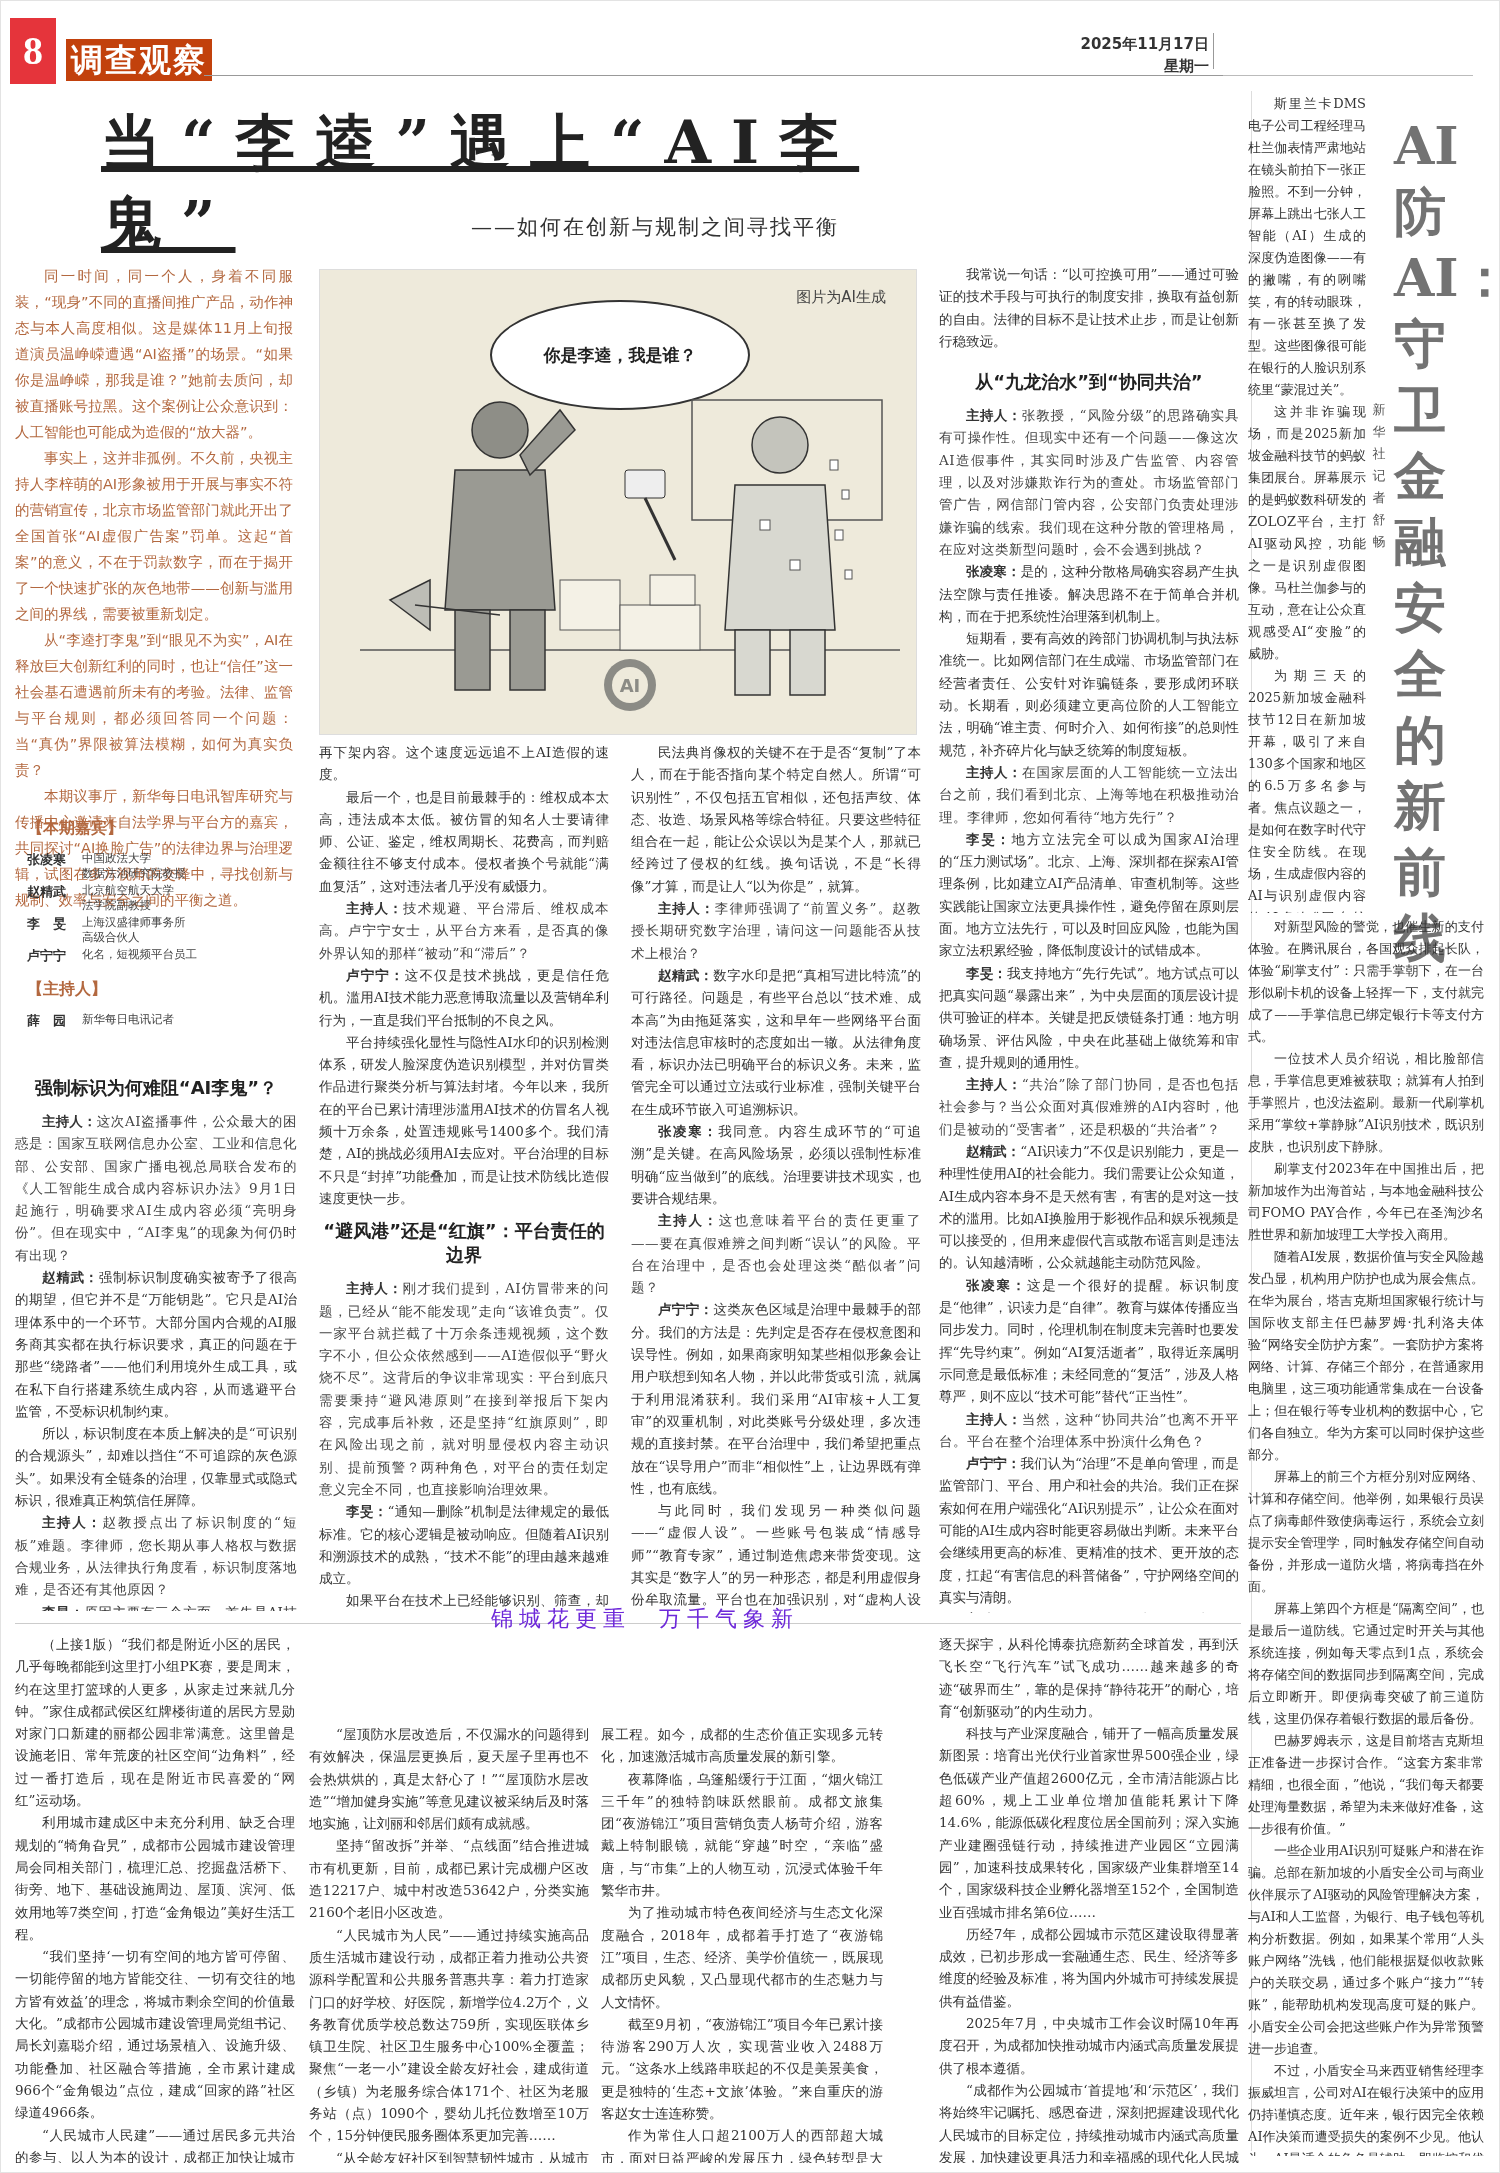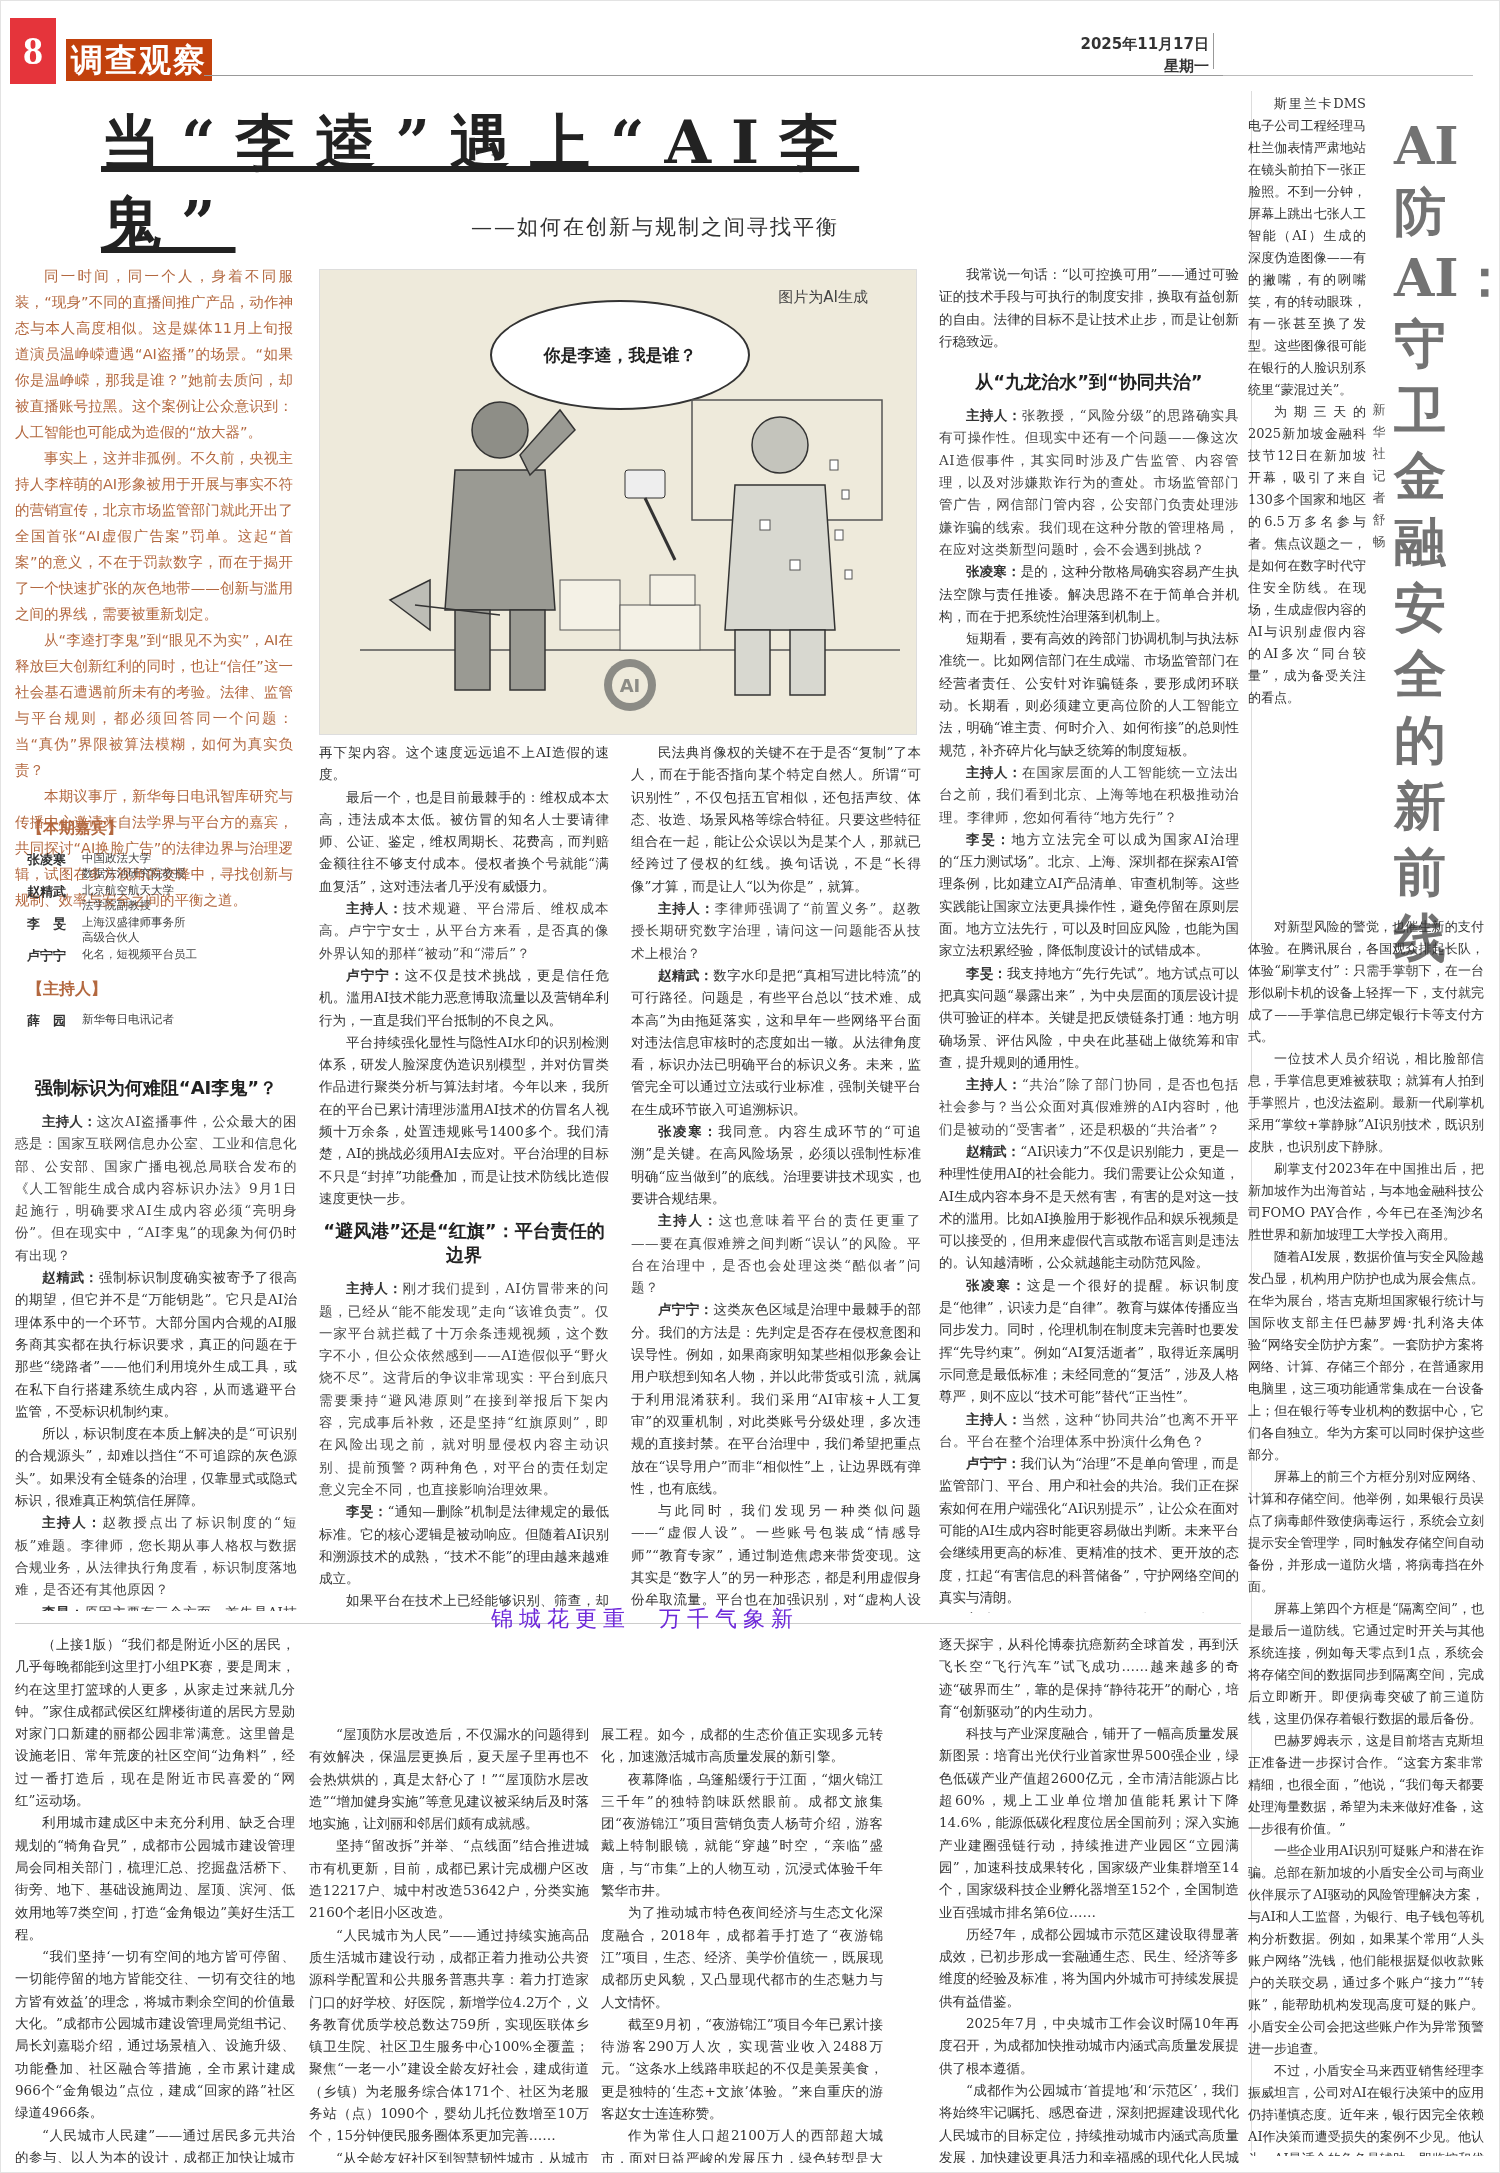--- a/index.html
+++ b/index.html
@@ -32,21 +32,21 @@
 
   .sec-title { font: bold 18px "DejaVu Sans", sans-serif; color: #222; text-align: center; }
 
   .col { position: absolute; font: 13.5px/22.3px "DejaVu Serif", serif; color: #333; text-align: justify; }
   .col p { text-indent: 2em; }
   .col b { font-family: "DejaVu Sans", sans-serif; }
   .col i { font-style: normal; color: #444; letter-spacing: 0.5px; }
 
   
   .illus { position: absolute; left: 318px; top: 268px; width: 598px; height: 466px; background: #eeeadb; border: 1px solid #ddd; overflow: hidden; }
-  .illus-caption { position: absolute; right: 48px; top: 18px; font: 15px "DejaVu Sans", sans-serif; color: #444; }
+  .illus-caption { position: absolute; right: 30px; top: 18px; font: 15px "DejaVu Sans", sans-serif; color: #444; }
   .bubble { position: absolute; left: 170px; top: 30px; width: 260px; height: 110px; background: #fff; border: 2px solid #333; border-radius: 50%; display: flex; align-items: center; justify-content: center; font: bold 17px "DejaVu Sans", sans-serif; color: #222; }
 
   
   .side-head { position: absolute; left: 1393px; top: 112px; width: 60px; font: bold 52px/66px "DejaVu Serif", serif; color: #737373; }
   .byline { position: absolute; left: 1370px; top: 398px; width: 16px; font: 13px/22px "DejaVu Serif", serif; color: #555; text-align: center; }
 
   .divider-h { position: absolute; height: 1px; background: #bbb; }
   .divider-v { position: absolute; width: 1px; background: #ddd; }
 
   .bottom-title { position: absolute; left: 490px; top: 1603px; font: 22px "DejaVu Serif", serif; letter-spacing: 6px; color: #6d28d9; }
@@ -204,20 +204,21 @@
     <p><b>主持人：</b><i>当然，这种“协同共治”也离不开平台。平台在整个治理体系中扮演什么角色？</i></p>
     <p><b>卢宁宁：</b><span>我们认为“治理”不是单向管理，而是监管部门、平台、用户和社会的共治。我们正在探索如何在用户端强化“AI识别提示”，让公众在面对可能的AI生成内容时能更容易做出判断。未来平台会继续用更高的标准、更精准的技术、更开放的态度，扛起“有害信息的科普储备”，守护网络空间的真实与清朗。</span></p>
     <p><b>主持人：</b><i>各位的讨论既有深度也有温度。当越来越多人难以证明“我是我”，信任本身就已经成为社会的成本。未来的AI治理，必须在一张有机的网络中运转——法律给出方向，平台承担责任，技术守住底线，公众学会识别与共治。</i></p>
 
   </div>
 
   <div class="divider-v" style="left:1250px;top:90px;height:2060px;"></div>
 
   <div class="col" style="left:1247px;top:92px;width:118px;height:820px;overflow:hidden;font-size:13px;line-height:22px;">
     <p>斯里兰卡DMS电子公司工程经理马杜兰伽表情严肃地站在镜头前拍下一张正脸照。不到一分钟，屏幕上跳出七张人工智能（AI）生成的深度伪造图像——有的撇嘴，有的咧嘴笑，有的转动眼珠，有一张甚至换了发型。这些图像很可能在银行的人脸识别系统里“蒙混过关”。</p>
+    <p>这并非诈骗现场，而是2025新加坡金融科技节的蚂蚁集团展台。屏幕展示的是蚂蚁数科研发的ZOLOZ平台，主打AI驱动风控，功能之一是识别虚假图像。马杜兰伽参与的互动，意在让公众直观感受AI“变脸”的威胁。</p>
     <p>为期三天的2025新加坡金融科技节12日在新加坡开幕，吸引了来自130多个国家和地区的6.5万多名参与者。焦点议题之一，是如何在数字时代守住安全防线。在现场，生成虚假内容的AI与识别虚假内容的AI多次“同台较量”，成为备受关注的看点。</p>
 
   </div>
   <div class="byline">新华社记者　舒　畅</div>
   <div class="side-head">AI防AI：守卫金融安全的新前线</div>
 
   <div class="col" style="left:1247px;top:915px;width:236px;height:1240px;overflow:hidden;font-size:13px;line-height:22px;">
     <p>对新型风险的警觉，也催生新的支付体验。在腾讯展台，各国观众排起长队，体验“刷掌支付”：只需手掌朝下，在一台形似刷卡机的设备上轻挥一下，支付就完成了——手掌信息已绑定银行卡等支付方式。</p>
     <p>一位技术人员介绍说，相比脸部信息，手掌信息更难被获取；就算有人拍到手掌照片，也没法盗刷。最新一代刷掌机采用“掌纹+掌静脉”AI识别技术，既识别皮肤，也识别皮下静脉。</p>
     <p>刷掌支付2023年在中国推出后，把新加坡作为出海首站，与本地金融科技公司FOMO PAY合作，今年已在圣淘沙名胜世界和新加坡理工大学投入商用。</p>

